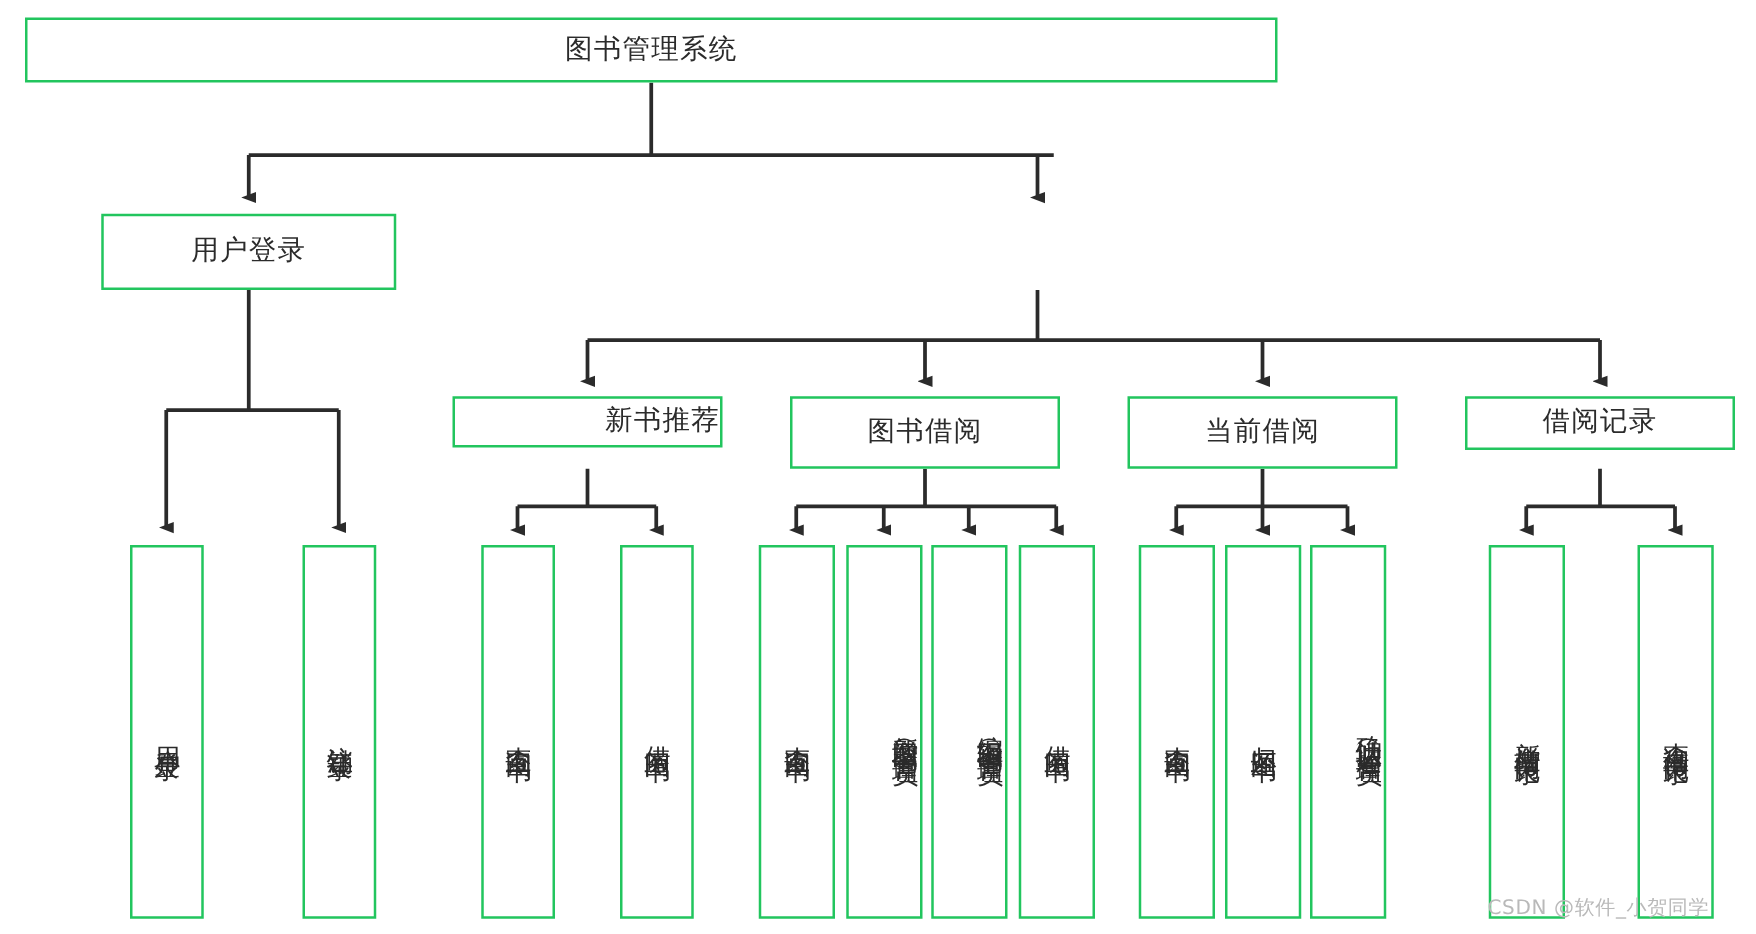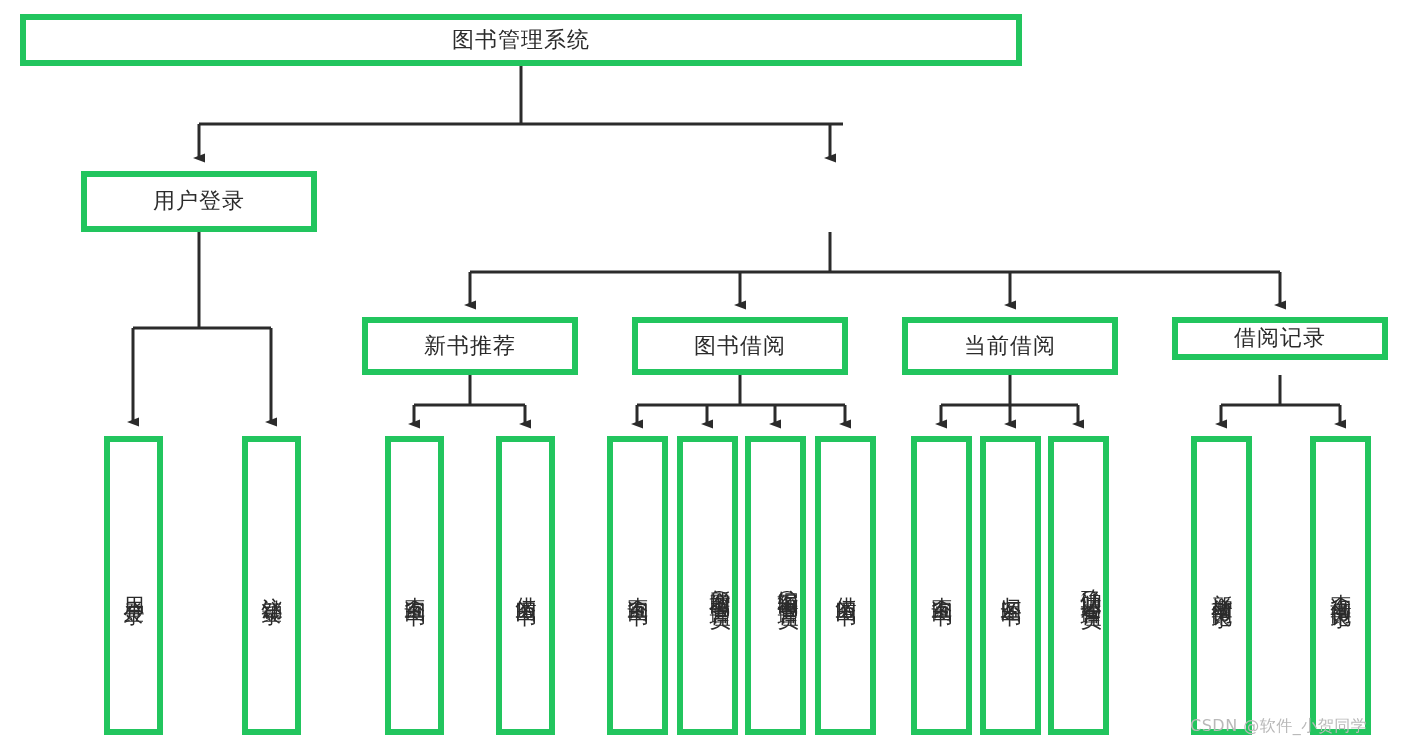--- a/index.html
+++ b/index.html
@@ -18,21 +18,21 @@
   svg#wires {
     position: absolute;
     left: 0;
     top: 0;
     width: 1405px;
     height: 747px;
   }
   .node {
     position: absolute;
     box-sizing: border-box;
-    border: 6px solid #22c55e;
+    border: 2px solid #22c55e;
     background: #ffffff;
     display: flex;
     align-items: center;
     justify-content: center;
     color: #2b2b2b;
   }
   .node.h {
     font-size: 22px;
     line-height: 1.1;
     letter-spacing: 1px;
@@ -117,21 +117,21 @@
   </svg>
 
   <div class="node h" style="left:20px; top:14px; width:1002px; height:52px;">
     <span class="label">图书管理系统</span>
   </div>
 
   <div class="node h" style="left:81px; top:171px; width:236px; height:61px;">
     <span class="label">用户登录</span>
   </div>
 
-  <div class="node h" style="left:362px; top:317px; width:216px; height:58px;">
+  <div class="node h" style="left:362px; top:317px; width:216px; height:41px;justify-content:flex-end;">
     <span class="label">新书推荐</span>
   </div>
   <div class="node h" style="left:902px; top:317px; width:216px; height:58px;">
     <span class="label">当前借阅</span>
   </div>
   <div class="node h" style="left:632px; top:317px; width:216px; height:58px;">
     <span class="label">图书借阅</span>
   </div>
   <div class="node h" style="left:1172px; top:317px; width:216px; height:43px;">
     <span class="label">借阅记录</span>

